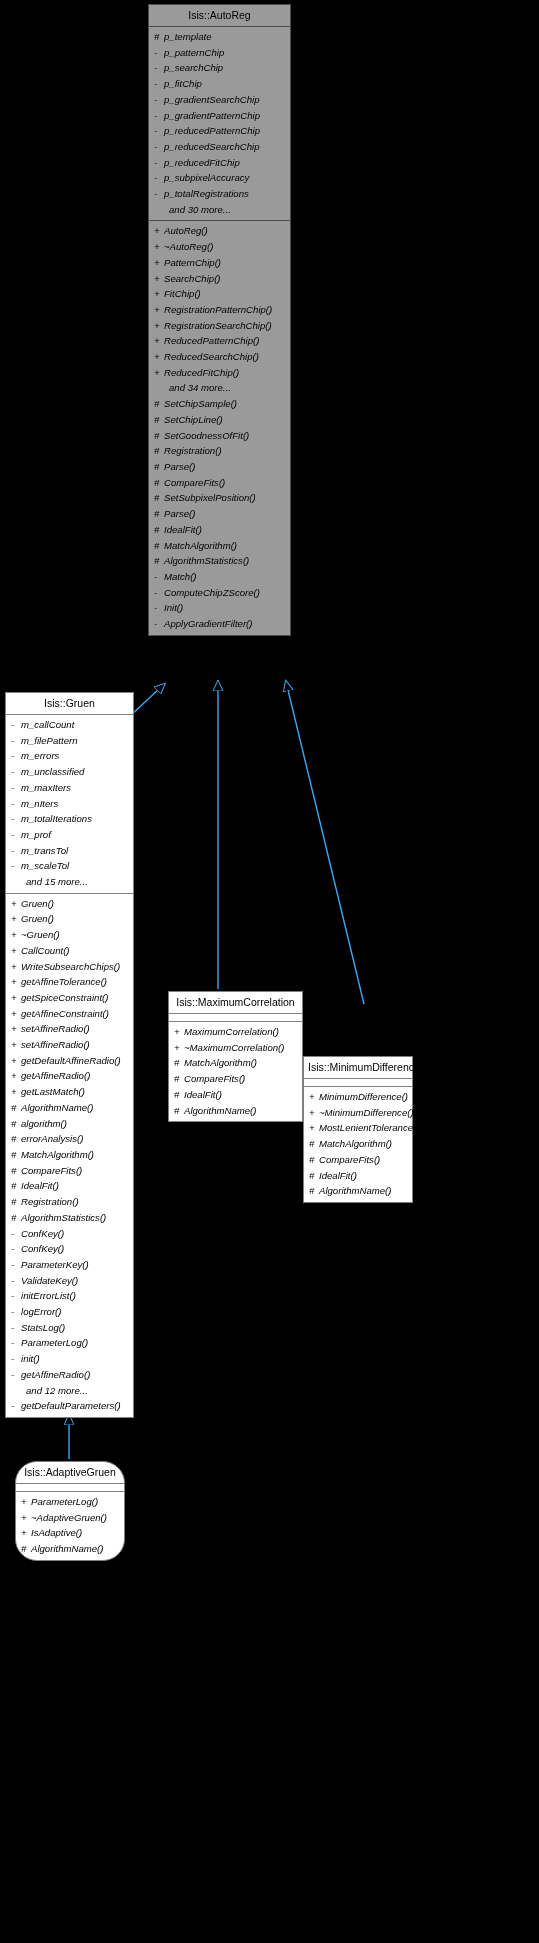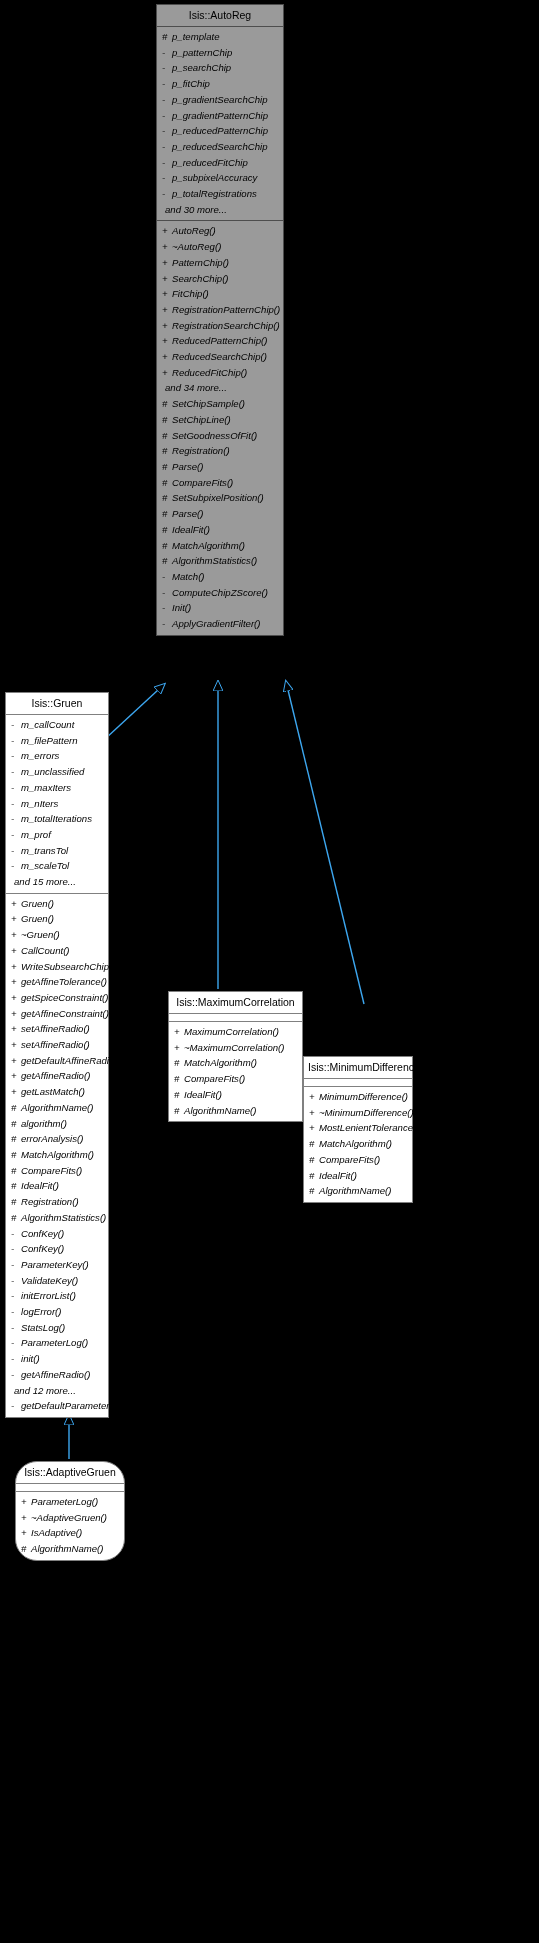--- a/index.html
+++ b/index.html
@@ -13,42 +13,42 @@
   .node.white{background:#ffffff;border:1px solid #808080;}
   .node .title{text-align:center;font-size:10.5px;line-height:14px;padding:3px 4px 4px;
         border-bottom:1px solid #4d4d4d;white-space:nowrap;}
   .node.white .title{border-bottom:1px solid #808080;}
   .node .sec{border-bottom:1px solid #4d4d4d;padding:2px 0 3px;font-style:italic;}
   .node.white .sec{border-bottom:1px solid #808080;}
   .node .sec.last{border-bottom:none;}
   .node .sec.empty{height:7px;padding:0;}
   .row{font-size:9.6px;line-height:15.7px;white-space:nowrap;padding:0 5px;display:block;}
   .row .vis{display:inline-block;width:10px;text-align:left;}
-  .row.more{padding-left:8px;}
+  .row.more{padding-left:20px;}
 </style>
 </head>
 <body>
 
 <div class="canvas">
 
   <svg class="links" viewBox="0 0 539 1943">
     <defs>
       <marker id="ah" markerWidth="12" markerHeight="10" refX="1" refY="5" orient="auto" markerUnits="userSpaceOnUse">
         <path d="M0,0 L11,5 L0,10 z" fill="#000" stroke="#3da7f0" stroke-width="1"></path>
       </marker>
     </defs>
     <g stroke="#3da7f0" stroke-width="1.4" fill="none" marker-end="url(#ah)">
       <path d="M105,739 L158,690"></path>
       <path d="M218,989 L218,690"></path>
       <path d="M364,1004 L288,690"></path>
       <path d="M69,1459 L69,1424"></path>
     </g>
   </svg>
 
-  <div class="node" id="n-autoreg" style="left:148px;top:4px;width:128px;margin-left:8px;">
+  <div class="node" id="n-autoreg" style="left:148px;top:4px;width:143px;">
     <div class="title">Isis::AutoReg</div>
     <div class="sec">
       <span class="row"><span class="vis">#</span><span>p_template</span></span>
       <span class="row"><span class="vis">-</span><span>p_patternChip</span></span>
       <span class="row"><span class="vis">-</span><span>p_searchChip</span></span>
       <span class="row"><span class="vis">-</span><span>p_fitChip</span></span>
       <span class="row"><span class="vis">-</span><span>p_gradientSearchChip</span></span>
       <span class="row"><span class="vis">-</span><span>p_gradientPatternChip</span></span>
       <span class="row"><span class="vis">-</span><span>p_reducedPatternChip</span></span>
       <span class="row"><span class="vis">-</span><span>p_reducedSearchChip</span></span>
@@ -80,21 +80,21 @@
       <span class="row"><span class="vis">#</span><span>IdealFit()</span></span>
       <span class="row"><span class="vis">#</span><span>MatchAlgorithm()</span></span>
       <span class="row"><span class="vis">#</span><span>AlgorithmStatistics()</span></span>
       <span class="row"><span class="vis">-</span><span>Match()</span></span>
       <span class="row"><span class="vis">-</span><span>ComputeChipZScore()</span></span>
       <span class="row"><span class="vis">-</span><span>Init()</span></span>
       <span class="row"><span class="vis">-</span><span>ApplyGradientFilter()</span></span>
     </div>
   </div>
 
-  <div class="node white" id="n-gruen" style="left:5px;top:692px;width:104px;">
+  <div class="node white" id="n-gruen" style="left:5px;top:692px;width:129px;">
     <div class="title">Isis::Gruen</div>
     <div class="sec">
       <span class="row"><span class="vis">-</span><span>m_callCount</span></span>
       <span class="row"><span class="vis">-</span><span>m_filePattern</span></span>
       <span class="row"><span class="vis">-</span><span>m_errors</span></span>
       <span class="row"><span class="vis">-</span><span>m_unclassified</span></span>
       <span class="row"><span class="vis">-</span><span>m_maxIters</span></span>
       <span class="row"><span class="vis">-</span><span>m_nIters</span></span>
       <span class="row"><span class="vis">-</span><span>m_totalIterations</span></span>
       <span class="row"><span class="vis">-</span><span>m_prof</span></span>

